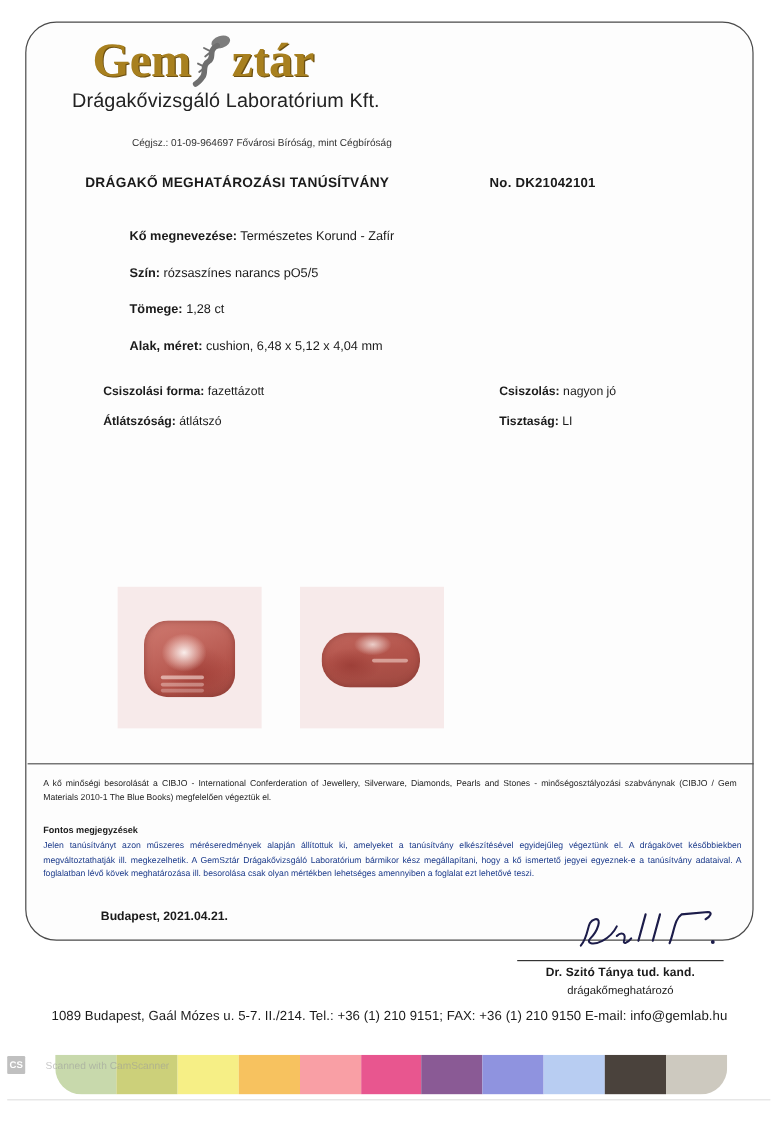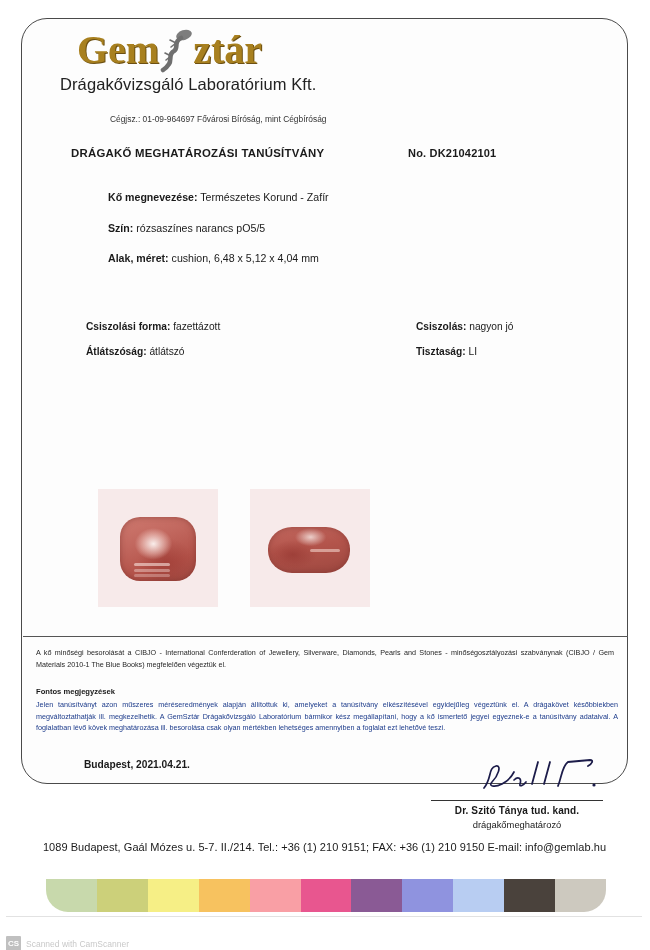--- a/index.html
+++ b/index.html
@@ -217,22 +217,22 @@
     left:46px;top:879px;
     width:560px;height:33px;
     display:flex;
     border-bottom-left-radius:22px;
     border-bottom-right-radius:22px;
     overflow:hidden;
   }
   .swatch{flex:1 1 auto;height:100%;}
   
   #camscanner-watermark{
-    position:absolute;left:6px;top:936px;
-    display:flex;align-items:center;gap:5px;
+    position:absolute;left:6px;top:880px;
+    display:flex;align-items:center;gap:17px;
     opacity:.55;
   }
   #camscanner-badge{
     width:15px;height:15px;
     background:#8d8d8d;
     color:#fff;
     font-size:8px;font-weight:bold;
     display:flex;align-items:center;justify-content:center;
     border-radius:1px;
   }
@@ -265,20 +265,24 @@
   <div id="cert-number">No. DK21042101</div>
 
   <div id="primary-properties">
     <div class="prop-row">
       <span class="prop-label">Kő megnevezése:</span>
       <span class="prop-value">Természetes Korund - Zafír</span>
     </div>
     <div class="prop-row">
       <span class="prop-label">Szín:</span>
       <span class="prop-value">rózsaszínes narancs pO5/5</span>
+    </div>
+    <div class="prop-row">
+      <span class="prop-label">Tömege:</span>
+      <span class="prop-value">1,28 ct</span>
     </div>
     <div class="prop-row">
       <span class="prop-label">Alak, méret:</span>
       <span class="prop-value">cushion, 6,48 x 5,12 x 4,04 mm</span>
     </div>
   </div>
 
   <div id="secondary-properties">
     <div class="two-col">
       <span class="col-left">

